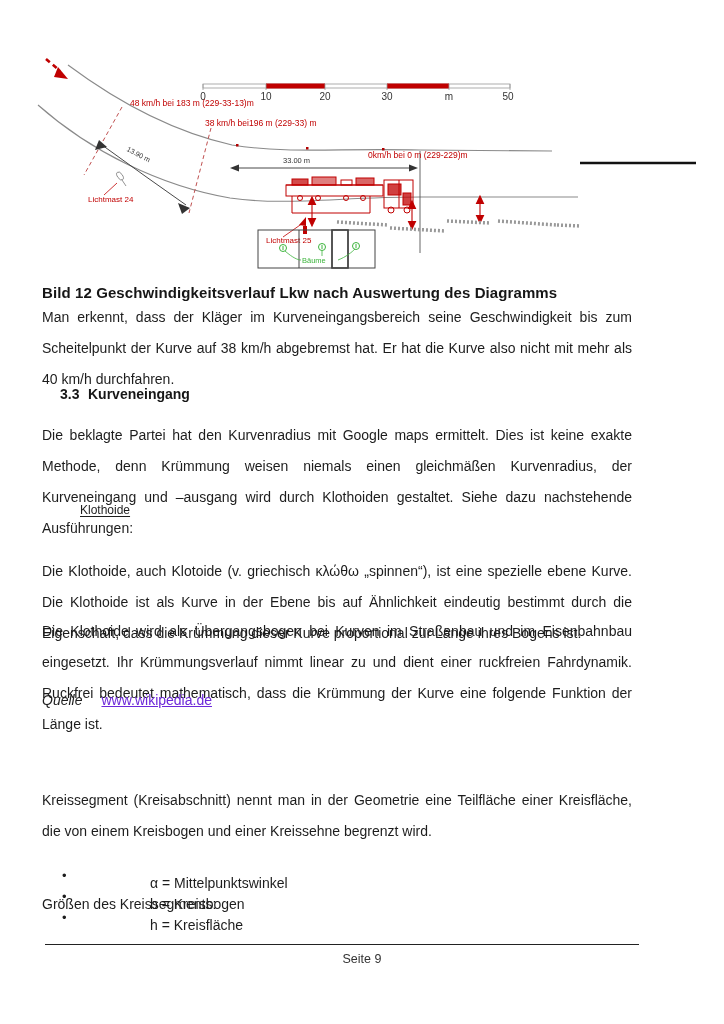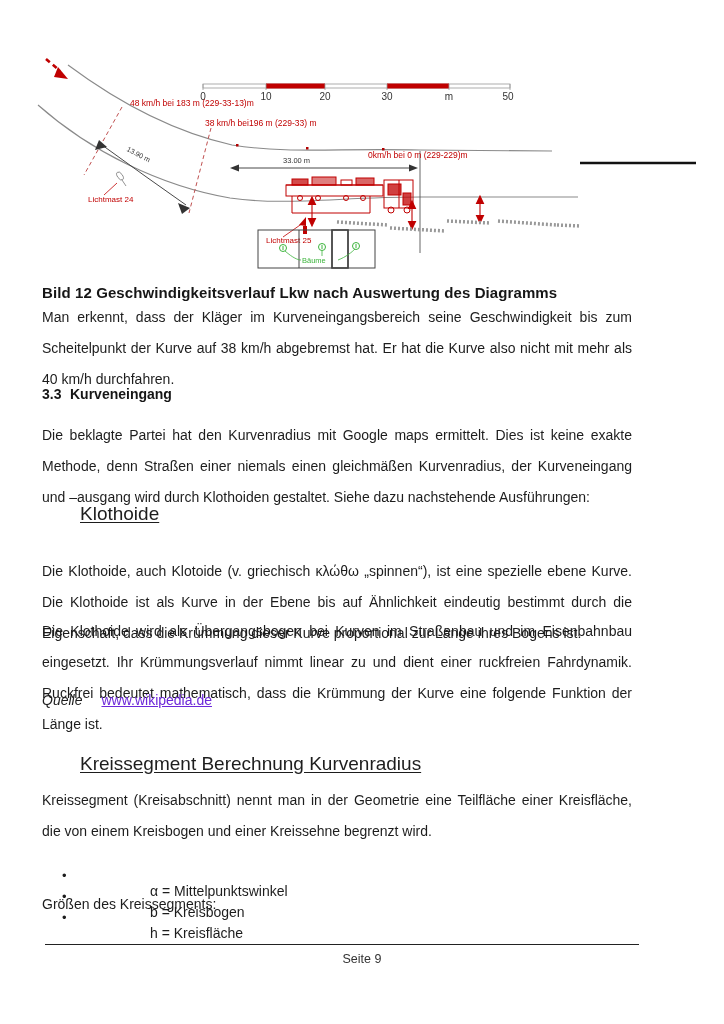--- a/index.html
+++ b/index.html
@@ -14,31 +14,31 @@
     font-size:15px;font-weight:bold;color:#161616;letter-spacing:0.1px;
   }
   .para{
     position:absolute;left:42px;width:590px;margin:0;
     font-size:14px;line-height:31px;text-align:justify;color:#1d1d1d;
   }
   .h2{
     position:absolute;left:42px;width:590px;
     font-size:14px;font-weight:bold;color:#161616;
   }
-  .h2num{display:inline-block;width:28px;}
+  .h2num{display:inline-block;width:28px;margin-left:18px;}
   .uhead{
     position:absolute;left:80px;width:560px;
-    font-size:19px;color:#1d1d1d;text-decoration:underline;text-underline-offset:2px;
+    font-size:12px;color:#1d1d1d;text-decoration:underline;text-underline-offset:2px;
   }
   .src-label{margin-right:19px;font-style:italic;}
   .link{color:#6d28d9;text-decoration:underline;cursor:pointer;}
   .bullets{position:absolute;left:62px;top:868px;width:560px;}
   .bullet-row{position:relative;height:21px;font-size:14px;line-height:15px;}
   .bullet-row .dot{position:absolute;left:0;top:0;font-size:13px;}
-  .bullet-row .btxt{position:absolute;left:88px;top:16px;}
+  .bullet-row .btxt{position:absolute;left:88px;top:8px;}
   .footer-rule{position:absolute;left:45px;top:944px;width:594px;border-top:1.6px solid #222;}
   .footer-text{position:absolute;left:0;top:952px;width:724px;text-align:center;font-size:12.5px;color:#333;}
   svg text{font-family:"Liberation Sans","DejaVu Sans",sans-serif;}
 </style>
 </head>
 <body>
 
 <div class="page">
 
   <div class="diagram">
@@ -189,34 +189,33 @@
   </div>
 
   <div class="caption">Bild 12 Geschwindigkeitsverlauf Lkw nach Auswertung des Diagramms</div>
 
   <p class="para" style="top:302px">Man erkennt, dass der Kläger im Kurveneingangsbereich seine Geschwindigkeit bis zum Scheitel­punkt der Kurve auf 38 km/h abgebremst hat. Er hat die Kurve also nicht mit mehr als 40 km/h durchfahren.</p>
 
   <div class="h2" style="top:386px">
     <span class="h2num">3.3</span><span>Kurveneingang</span>
   </div>
 
-  <p class="para" style="top:420px">Die beklagte Partei hat den Kurvenradius mit Google maps ermittelt. Dies ist keine exakte Methode, denn Straßen einer niemals einen gleichmäßen Kurvenradius, der Kurveneingang und –ausgang wird durch Klothoiden gestaltet. Siehe dazu nachstehende Ausführungen:</p>
+  <p class="para" style="top:420px">Die beklagte Partei hat den Kurvenradius mit Google maps ermittelt. Dies ist keine exakte Methode, denn Krümmung weisen niemals einen gleichmäßen Kurvenradius, der Kurveneingang und –ausgang wird durch Klothoiden gestaltet. Siehe dazu nachstehende Ausführungen:</p>
 
   <div class="uhead" style="top:503px">Klothoide</div>
 
   <p class="para" style="top:556px">Die Klothoide, auch Klotoide (v. griechisch κλώθω „spinnen“), ist eine spezielle ebene Kurve. Die Klothoide ist als Kurve in der Ebene bis auf Ähnlichkeit eindeutig bestimmt durch die Eigenschaft, dass die Krümmung dieser Kurve proportional zur Länge ihres Bogens ist.</p>
 
   <p class="para" style="top:616px">Die Klothoide wird als Übergangsbogen bei Kurven im Straßenbau und im Eisenbahnbau eingesetzt. Ihr Krümmungsverlauf nimmt linear zu und dient einer ruckfreien Fahrdynamik. Ruckfrei bedeutet mathematisch, dass die Krümmung der Kurve eine folgende Funktion der Länge ist.</p>
 
   <p class="para" style="top:685px;text-align:left">
     <span class="src-label">Quelle</span><a class="link" href="#">www.wikipedia.de</a>
   </p>
 
 
-  <div class="uhead" style="top:753px">Kreissegment Berechnung Kurvenradius</div>
 
   <p class="para" style="top:785px">Kreissegment (Kreisabschnitt) nennt man in der Geometrie eine Teilfläche einer Kreisfläche, die von einem Kreisbogen und einer Kreissehne begrenzt wird.</p>
 
   <p class="para" style="top:889px;text-align:left">Größen des Kreissegments:</p>
 
   <div class="bullets">
     <div class="bullet-row">
       <span class="dot">•</span>
       <span class="btxt">α = Mittelpunktswinkel</span>
     </div>

